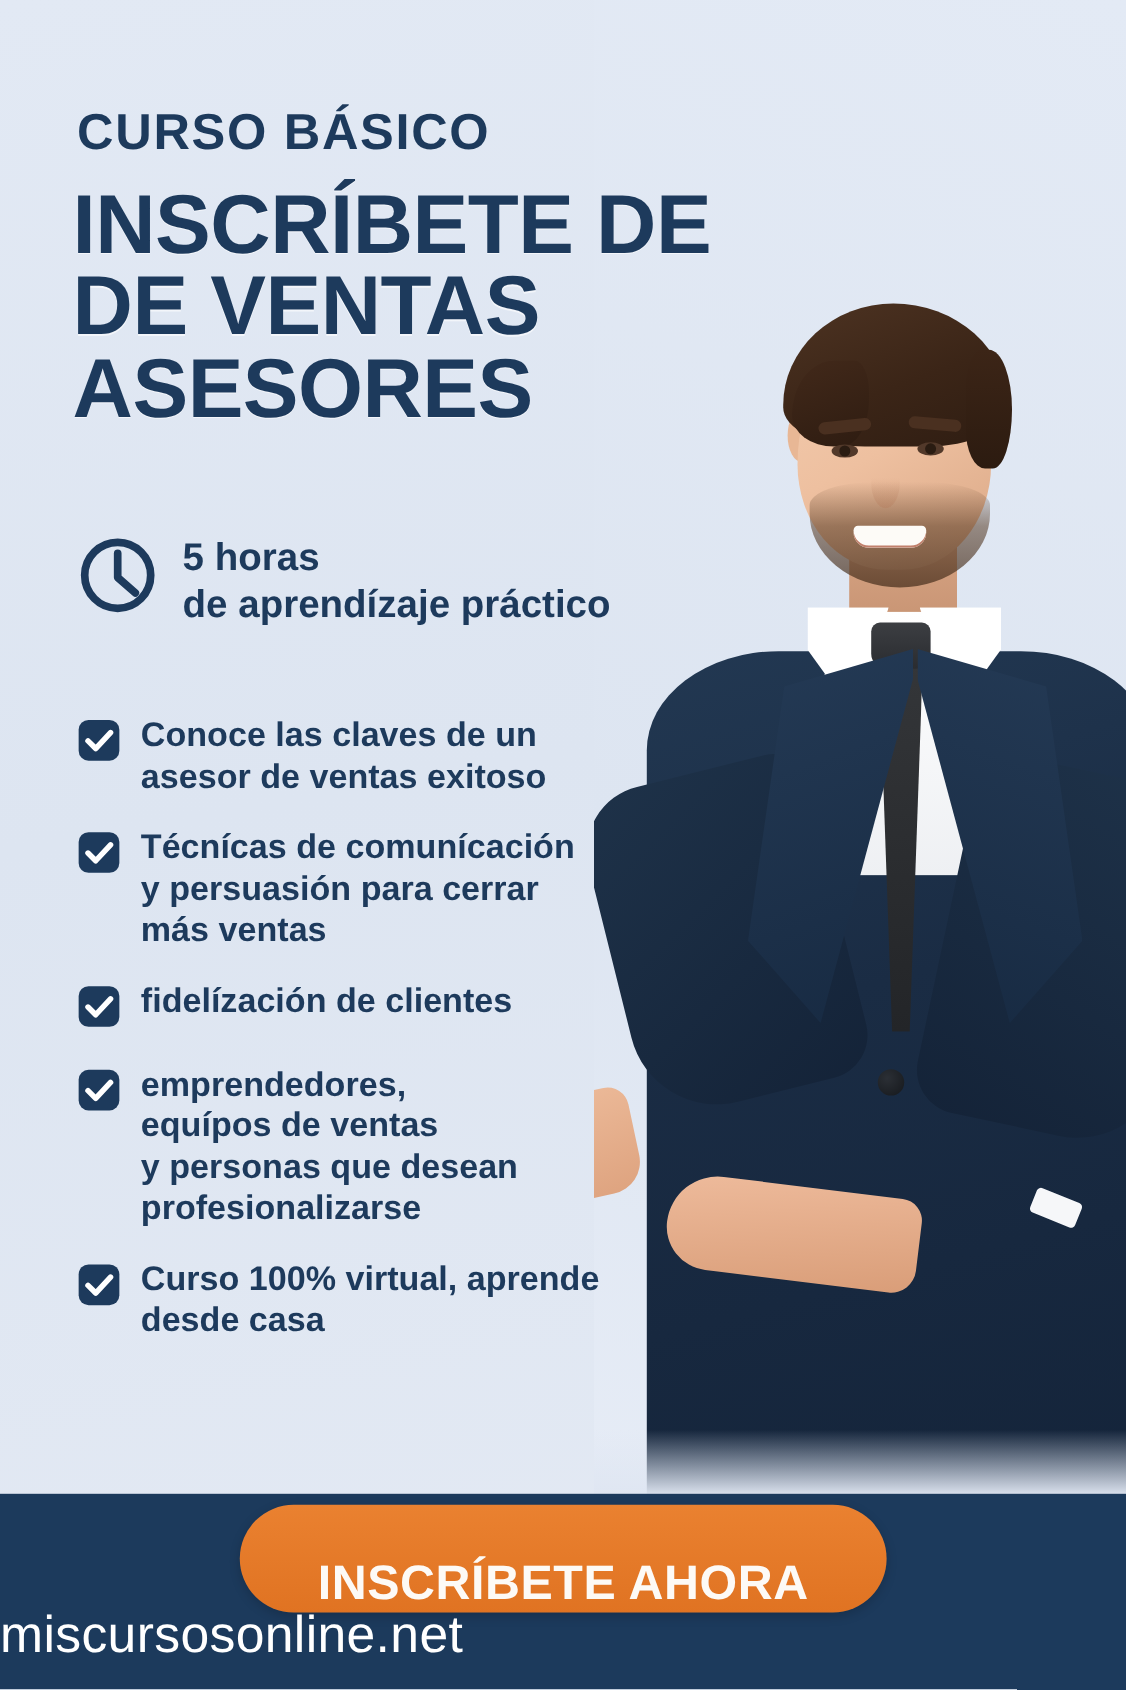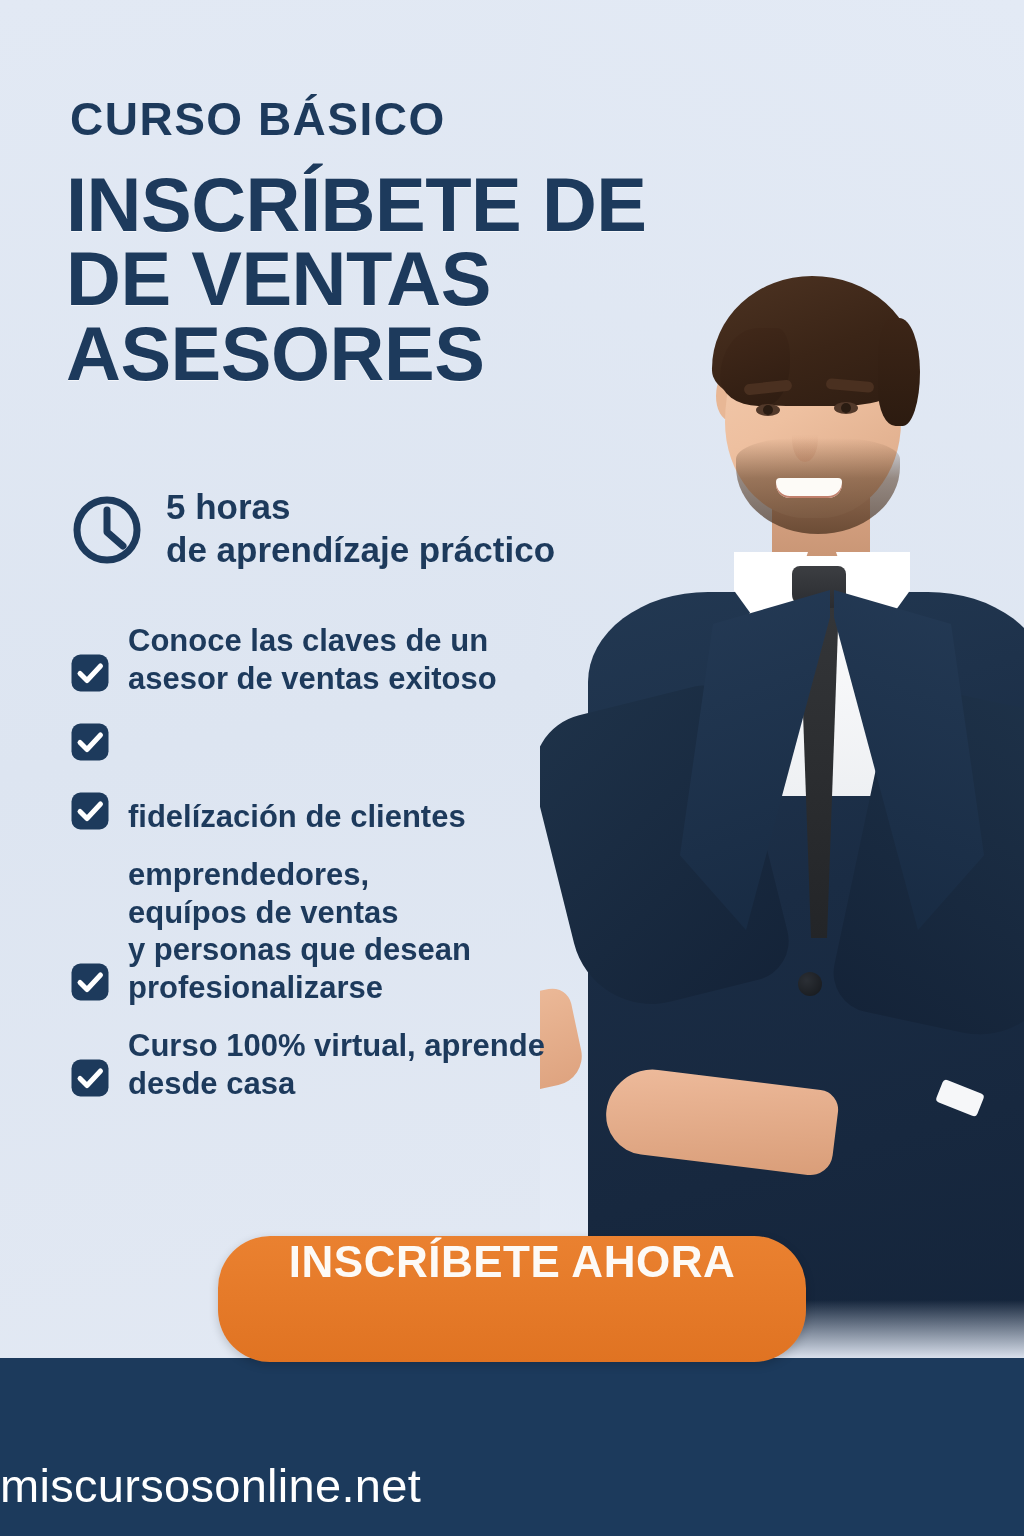--- a/index.html
+++ b/index.html
@@ -186,46 +186,46 @@
   .title{
     position:absolute;left:66px;top:168px;
     font-size:76px;line-height:.98;font-weight:bold;
     letter-spacing:-.5px;color:#1d3a5c;
     text-shadow:0 1px 0 rgba(255,255,255,.6);
   }
   .title div{display:block;}
 
   .duration{
     position:absolute;left:70px;top:486px;
-    display:flex;align-items:flex-end;gap:22px;
+    display:flex;align-items:flex-start;gap:22px;
   }
   .clock-icon{flex:0 0 auto;}
   .duration-text{
     font-size:35px;line-height:1.22;font-weight:bold;color:#1d3a5c;
   }
   .duration-text span{display:block;}
 
   .checklist{
     position:absolute;left:70px;top:622px;width:520px;
   }
   .check-item{
-    display:flex;align-items:flex-end;gap:18px;margin-bottom:21px;
+    display:flex;align-items:flex-start;gap:18px;margin-bottom:21px;margin-top:27px;
   }
   .check-box{flex:0 0 auto;margin-top:4px;}
   .check-text{
     font-size:31px;line-height:1.21;font-weight:bold;color:#1d3a5c;
   }
   .check-text span{display:block;}
 
   .cta{
-    position:absolute;left:218px;top:1236px;
-    width:588px;height:126px;
+    position:absolute;left:218px;top:1368px;
+    width:588px;height:98px;
     background:linear-gradient(180deg,#ea8130,#e07322);
     border-radius:52px;
-    display:flex;align-items:flex-start;justify-content:center;
+    display:flex;align-items:flex-end;justify-content:center;
     box-shadow:0 3px 10px rgba(0,0,0,.18);
     border:none;cursor:pointer;
     z-index:40;
   }
   .cta-label{
     color:#fdfaf6;font-size:44px;font-weight:bold;letter-spacing:.5px;
     font-family:"Liberation Sans","DejaVu Sans",sans-serif;
   }
 
   .footer-band{
@@ -320,20 +320,25 @@
         </span>
       </div>
 
       <div class="check-item">
         <span class="check-box">
           <svg width="40" height="40" viewBox="0 0 40 40" aria-hidden="true">
             <rect x="1.5" y="1.5" width="37" height="37" rx="9" fill="#1d3a5c"></rect>
             <path d="M10 20.5 L17 27.5 L30.5 13" fill="none" stroke="#ffffff" stroke-width="5" stroke-linecap="round" stroke-linejoin="round"></path>
           </svg>
         </span>
+        <span class="check-text">
+          <span>Técnícas de comunícación</span>
+          <span>y persuasión para cerrar</span>
+          <span>más ventas</span>
+        </span>
       </div>
 
       <div class="check-item">
         <span class="check-box">
           <svg width="40" height="40" viewBox="0 0 40 40" aria-hidden="true">
             <rect x="1.5" y="1.5" width="37" height="37" rx="9" fill="#1d3a5c"></rect>
             <path d="M10 20.5 L17 27.5 L30.5 13" fill="none" stroke="#ffffff" stroke-width="5" stroke-linecap="round" stroke-linejoin="round"></path>
           </svg>
         </span>
         <span class="check-text">

